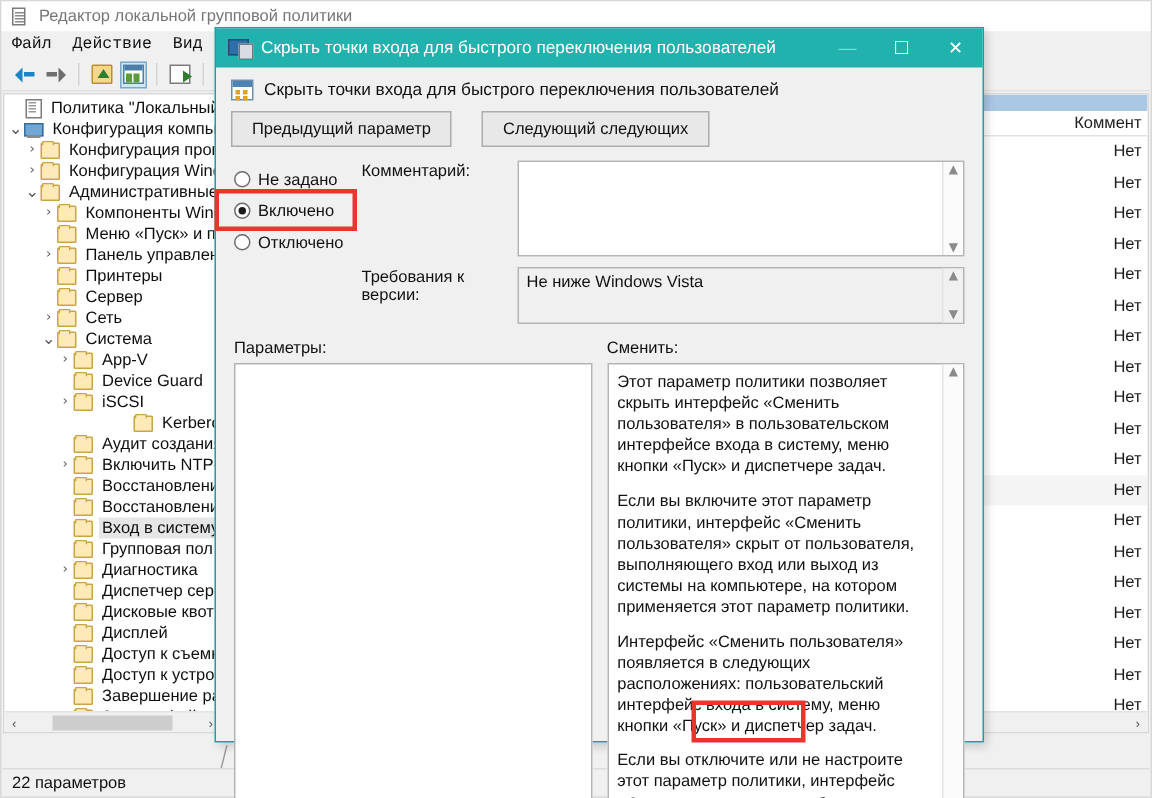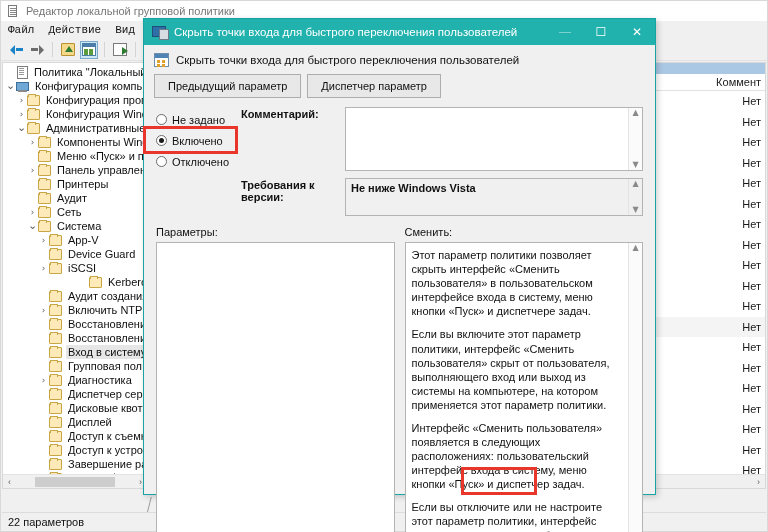--- a/index.html
+++ b/index.html
@@ -269,21 +269,21 @@
     content: ""; position: absolute; left: 0; top: 0; right: 0; height: 4px;
     background: #4f83b3;
   }
   .dlg-head-icon::after {
     content: ""; position: absolute; left: 2px; top: 6px; width: 3px; height: 3px;
     background: #e0a22b;
     box-shadow: 5px 0 0 #e0a22b, 0 4px 0 #e0a22b, 5px 4px 0 #e0a22b;
   }
   .dlg-head-text { font-size: 11.5px; color: #111; white-space: nowrap; }
 
-  .dlg-navrow { display: flex; gap: 6px; padding: 7px 0 0 10px; }
+  .dlg-navrow { display: flex; gap: 20px; padding: 7px 0 0 10px; }
   .btn {
     background: #e8e8e8; border: 1px solid #adadad; color: #111;
     font-family: "Liberation Sans", sans-serif; font-size: 11px;
     padding: 4px 10px; line-height: 1.1; cursor: default;
   }
   .btn.tall { padding: 5px 13px; }
 
   .dlg-top {
     display: flex; padding: 9px 12px 0 12px; gap: 0;
   }
@@ -292,21 +292,21 @@
     display: flex; align-items: center; gap: 5px; height: 21px; font-size: 11px; color: #111;
   }
   .radio {
     width: 11px; height: 11px; border-radius: 50%;
     border: 1px solid #6b6b6b; background: #fff; flex: none; position: relative;
   }
   .radio.on::after {
     content: ""; position: absolute; left: 2px; top: 2px; width: 5px; height: 5px;
     border-radius: 50%; background: #1a1a1a;
   }
-  .field-col { flex: 1; font-weight: bold; }
+  .field-col { flex: 1; }
   .field-row { display: flex; align-items: flex-start; }
   .field-label {
     width: 104px; flex: none; font-size: 11px; color: #111; padding-top: 1px;
   }
   .field-box {
     flex: 1; background: #ffffff; border: 1px solid #b4b4b4;
     position: relative; display: flex;
   }
   .field-box.ro { background: #f0f0f0; }
   .field-text { flex: 1; padding: 3px 5px; font-size: 11px; color: #111; }
@@ -437,21 +437,21 @@
               <span class="tlabel">Панель управлени</span>
             </div>
             <div class="tnode" style="padding-left: 24px;">
               <span class="twist"></span>
               <span class="tfolder"></span>
               <span class="tlabel">Принтеры</span>
             </div>
             <div class="tnode" style="padding-left: 24px;">
               <span class="twist"></span>
               <span class="tfolder"></span>
-              <span class="tlabel">Аудит</span>
+              <span class="tlabel">Сервер</span>
             </div>
             <div class="tnode" style="padding-left: 24px;">
               <span class="twist">›</span>
               <span class="tfolder"></span>
               <span class="tlabel">Сеть</span>
             </div>
             <div class="tnode" style="padding-left: 24px;">
               <span class="twist" style="font-size: 11px; line-height: 8px;">⌄</span>
               <span class="tfolder"></span>
               <span class="tlabel">Система</span>
@@ -672,21 +672,21 @@
 
     <div class="dlg-client" style="display:flex;flex-direction:column;">
 
       <div class="dlg-head">
         <span class="dlg-head-icon"></span>
         <span class="dlg-head-text">Скрыть точки входа для быстрого переключения пользователей</span>
       </div>
 
       <div class="dlg-navrow">
         <button class="btn tall">Предыдущий параметр</button>
-        <button class="btn tall">Диспетчер параметр</button>
+        <button class="btn tall">Следующий следующих</button>
       </div>
 
       <div class="dlg-top">
         <div class="radio-col">
           <div class="radio-row">
             <span class="radio"></span>
             <span>Не задано</span>
           </div>
           <div class="radio-row">
             <span class="radio on"></span>

